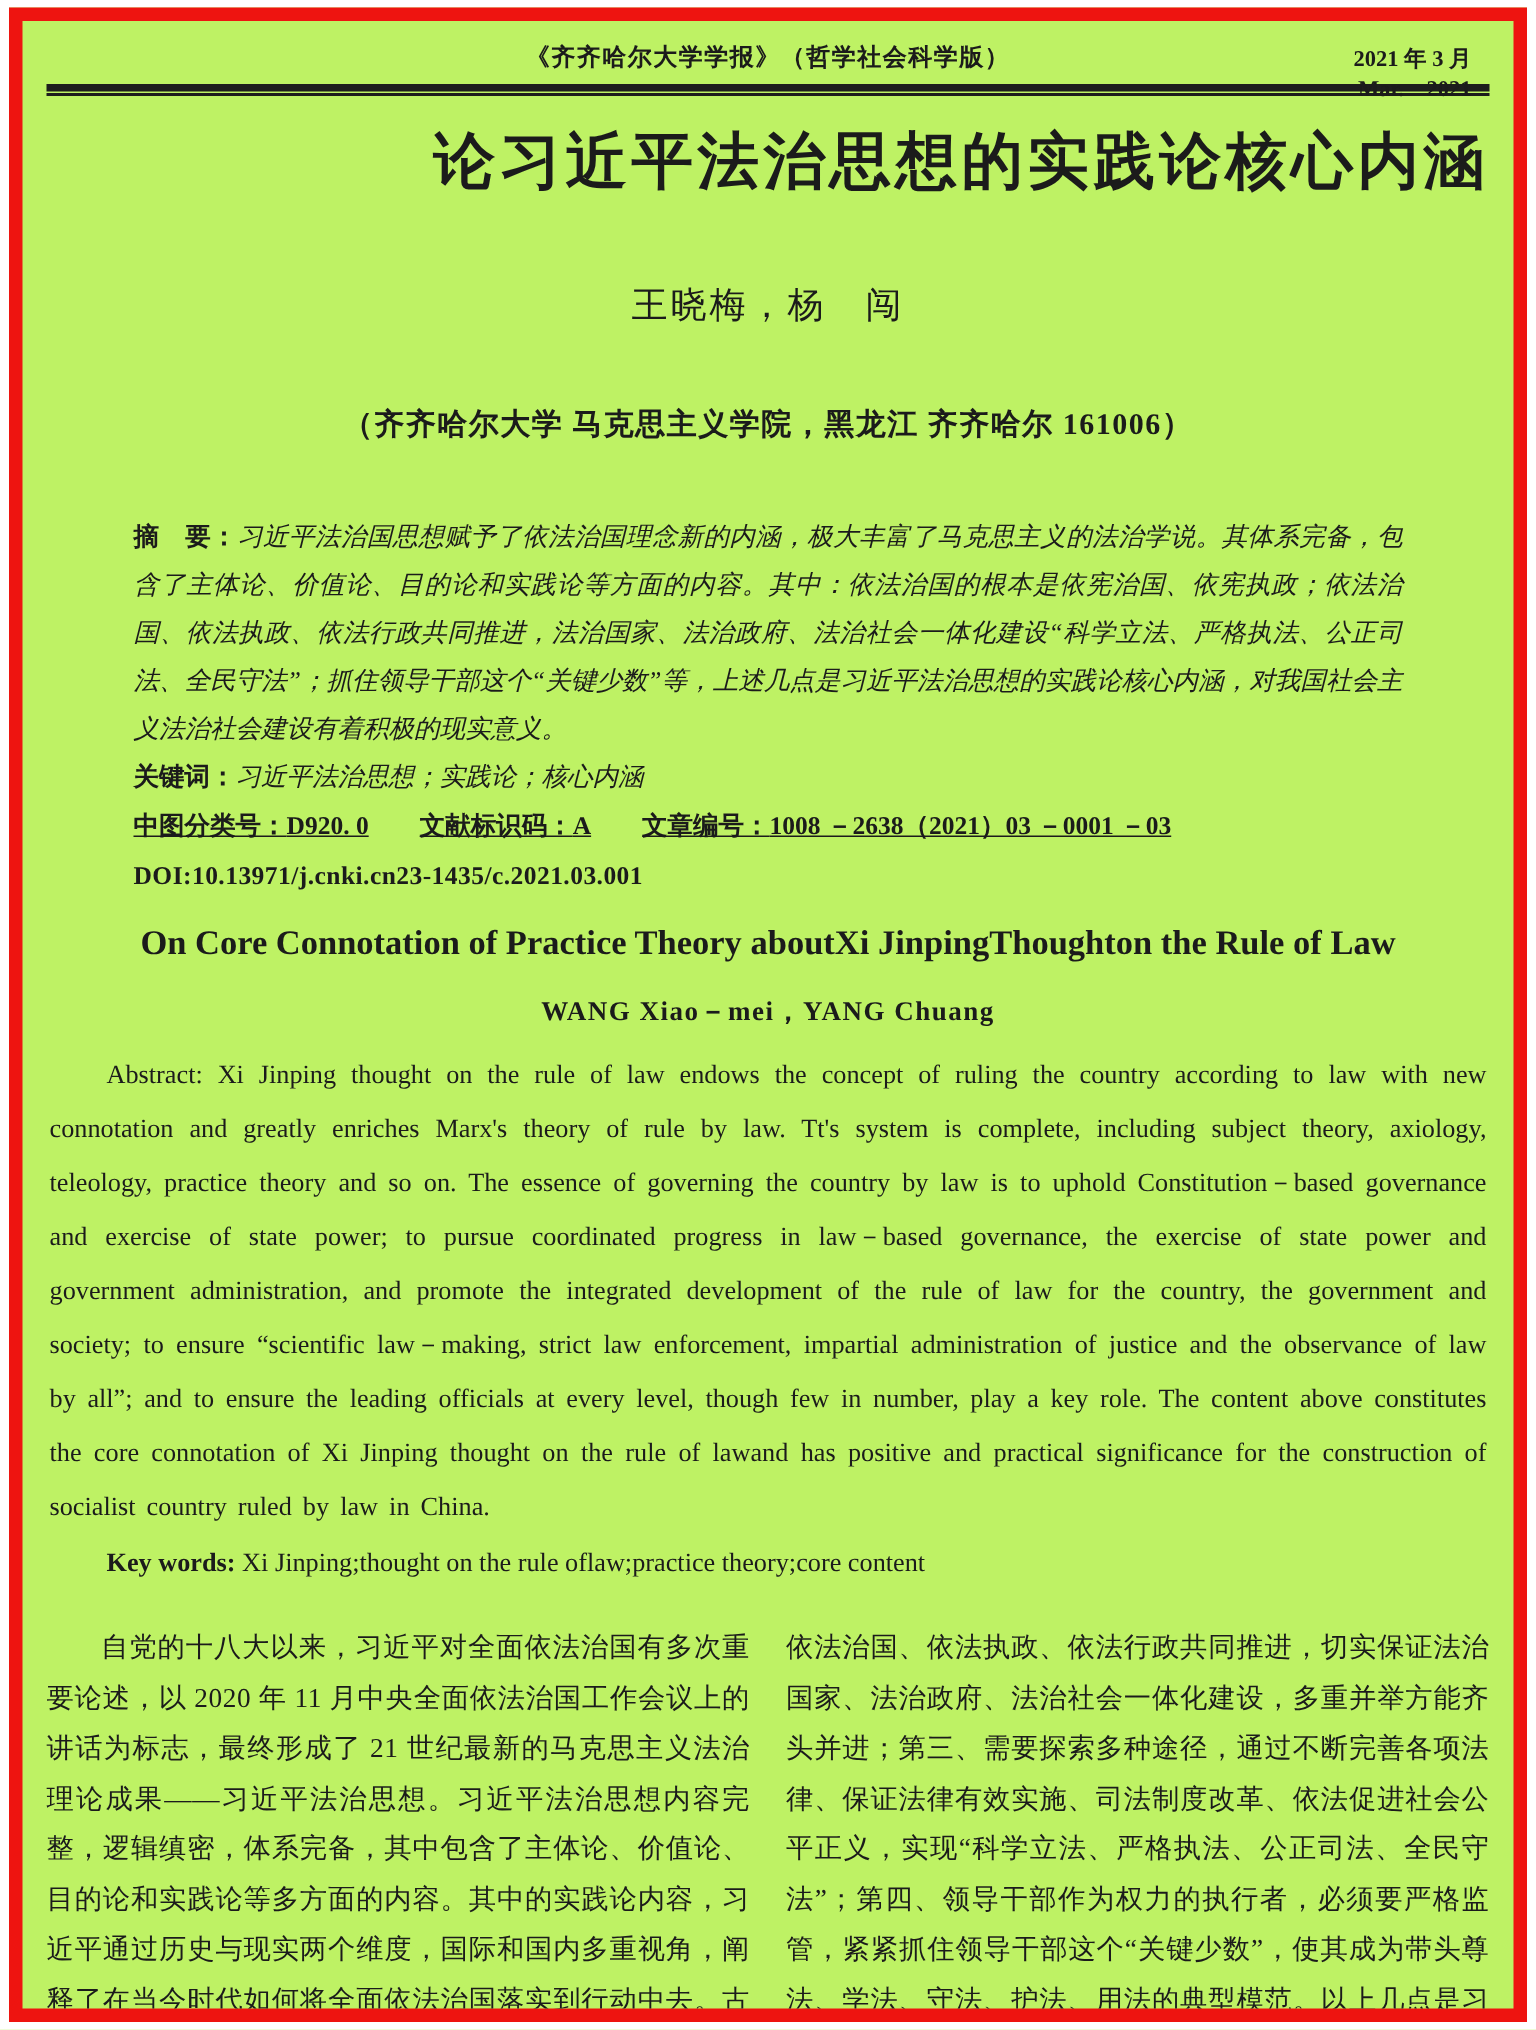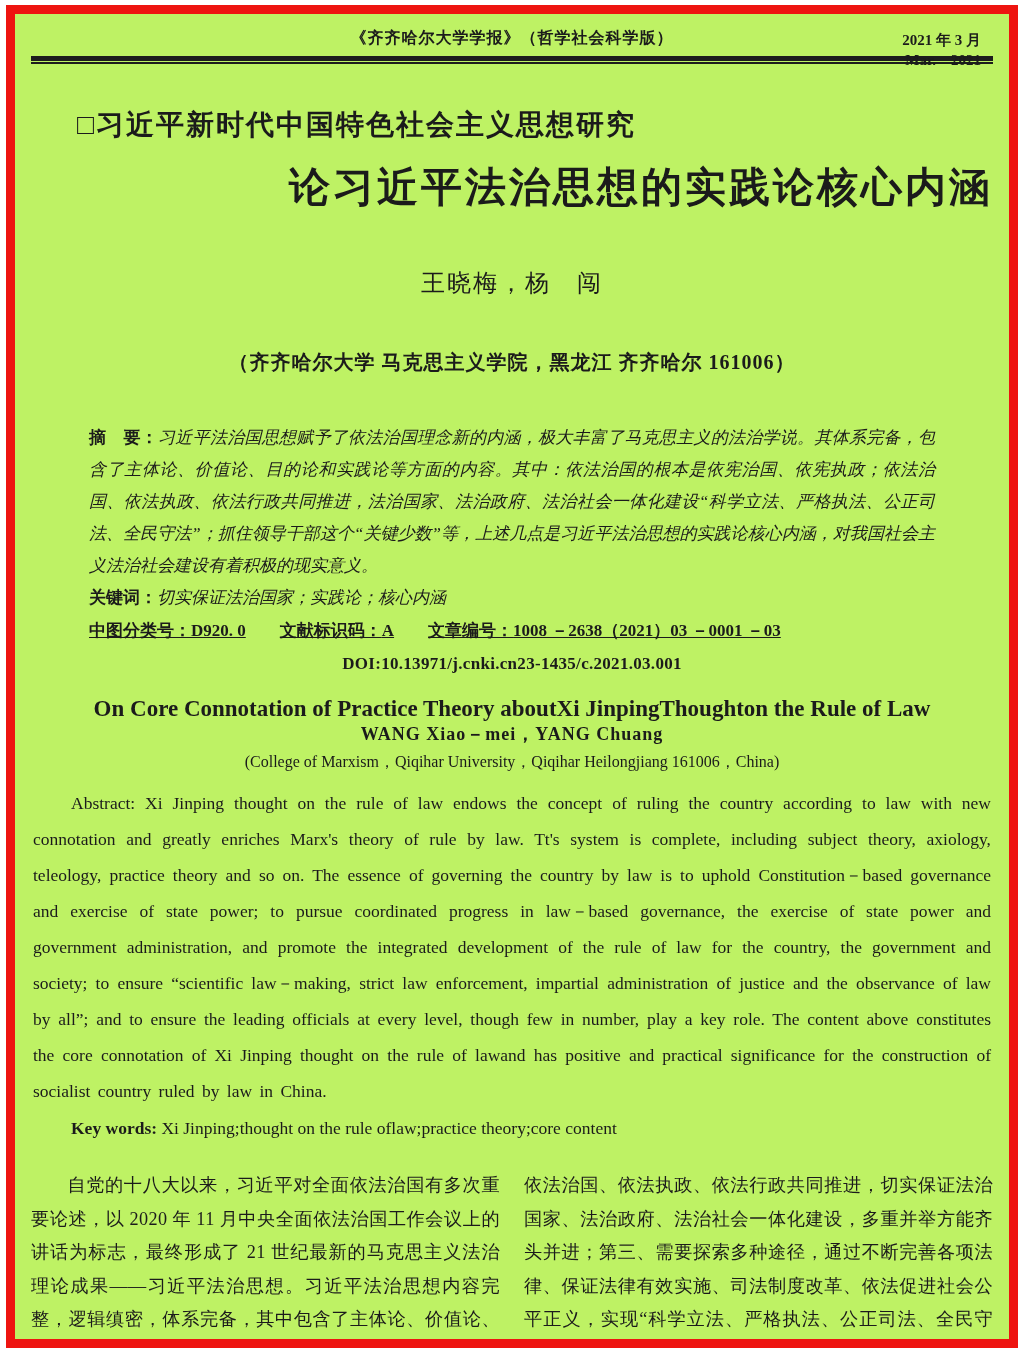--- a/index.html
+++ b/index.html
@@ -26,25 +26,25 @@
                    font-weight:bold; font-size:41px; letter-spacing:3px; }
   .authors-cn { margin-top:52px; text-align:center; font-size:24px; letter-spacing:2px; }
   .affiliation-cn { margin-top:50px; text-align:center; font-size:20px; font-weight:bold; letter-spacing:1px; }
 
   
   .abstract-block { margin:46px 58px 0 58px; font-size:17px; line-height:32px; }
   .abstract-cn, .keywords-cn { font-style:italic; text-align:justify; }
   .abstract-cn .lbl, .keywords-cn .lbl { font-weight:bold; font-style:normal; }
   .meta-line { font-weight:bold; font-style:normal; margin-top:1px;text-decoration:underline; }
   .meta-line .gap { display:inline-block; width:34px; }
-  .doi-line { font-weight:bold; margin-top:1px; letter-spacing:0.3px;text-align:center; }
+  .doi-line { font-weight:bold; margin-top:1px; letter-spacing:0.3px; }
 
   
   .en-title { margin-top:16px; text-align:center; font-weight:bold; font-size:23px; }
-  .en-authors { margin-top:0; text-align:center; font-weight:bold; font-size:18px; letter-spacing:1px; }
+  .en-authors { margin-top:20px; text-align:center; font-weight:bold; font-size:18px; letter-spacing:1px; }
   .en-affiliation { margin-top:6px; text-align:center; font-size:16px; }
   .en-abstract { margin:12px 2px 0 2px; font-size:17.5px; line-height:36px; text-align:justify;
                  text-indent:38px; word-spacing:3px; }
   .en-abstract .lbl { font-weight:normal;margin-top:12px; }
   .en-keywords { margin:2px 2px 0 2px; font-size:17.5px; line-height:34px; text-indent:38px; }
   .en-keywords .lbl { font-weight:bold; }
 
   
   .body-columns { display:flex; gap:24px; margin-top:24px; }
   .col { flex:1; font-size:18.2px; line-height:33.5px; text-align:justify; letter-spacing:0.4px; }
@@ -59,38 +59,36 @@
     <div class="journal-header">
       <div class="journal-name-cn">《齐齐哈尔大学学报》（哲学社会科学版）</div>
       <div class="date-block">
         <div>2021 年 3 月</div>
         <div>Mar.　2021</div>
       </div>
     </div>
 
     <div class="double-rule"></div>
 
-    <div class="section-label">□习近平新时代中国特色社会主义思想研究</div>
 
     <div class="article-title">论习近平法治思想的实践论核心内涵</div>
 
     <div class="authors-cn">王晓梅，杨　闯</div>
 
     <div class="affiliation-cn">（齐齐哈尔大学 马克思主义学院，黑龙江 齐齐哈尔 161006）</div>
 
     <div class="abstract-block">
       <p class="abstract-cn"><span class="lbl">摘　要：</span><span>习近平法治国思想赋予了依法治国理念新的内涵，极大丰富了马克思主义的法治学说。其体系完备，包含了主体论、价值论、目的论和实践论等方面的内容。其中：依法治国的根本是依宪治国、依宪执政；依法治国、依法执政、依法行政共同推进，法治国家、法治政府、法治社会一体化建设“科学立法、严格执法、公正司法、全民守法”；抓住领导干部这个“关键少数”等，上述几点是习近平法治思想的实践论核心内涵，对我国社会主义法治社会建设有着积极的现实意义。</span></p>
-      <p class="keywords-cn"><span class="lbl">关键词：</span><span>切实保证法治国家；实践论；核心内涵</span></p>
+      <p class="keywords-cn"><span class="lbl">关键词：</span><span>习近平法治思想；实践论；核心内涵</span></p>
       <p class="meta-line"><span>中图分类号：</span><span>D920. 0</span><span class="gap"></span><span>文献标识码：</span><span>A</span><span class="gap"></span><span>文章编号：</span><span>1008 －2638（2021）03 －0001 －03</span></p>
       <p class="doi-line">DOI:10.13971/j.cnki.cn23-1435/c.2021.03.001</p>
     </div>
 
     <div class="en-title">On Core Connotation of Practice Theory aboutXi JinpingThoughton the Rule of Law</div>
     <div class="en-authors">WANG Xiao－mei，YANG Chuang</div>
-    <div class="en-affiliation">(College of Marxism，Qiqihar University，Qiqihar Heilongjiang 161006，China)</div>
 
     <p class="en-abstract"><span class="lbl">Abstract:</span> <span>Xi Jinping thought on the rule of law endows the concept of ruling the country according to law with new connotation and greatly enriches Marx's theory of rule by law. Tt's system is complete, including subject theory, axiology, teleology, practice theory and so on. The essence of governing the country by law is to uphold Constitution－based governance and exercise of state power; to pursue coordinated progress in law－based governance, the exercise of state power and government administration, and promote the integrated development of the rule of law for the country, the government and society; to ensure “scientific law－making, strict law enforcement, impartial administration of justice and the observance of law by all”; and to ensure the leading officials at every level, though few in number, play a key role. The content above constitutes the core connotation of Xi Jinping thought on the rule of lawand has positive and practical significance for the construction of socialist country ruled by law in China.</span></p>
 
     <p class="en-keywords"><span class="lbl">Key words:</span> <span>Xi Jinping;thought on the rule oflaw;practice theory;core content</span></p>
 
     <div class="body-columns">
       <div class="col">
         <p class="indent">自党的十八大以来，习近平对全面依法治国有多次重要论述，以 2020 年 11 月中央全面依法治国工作会议上的讲话为标志，最终形成了 21 世纪最新的马克思主义法治理论成果——习近平法治思想。习近平法治思想内容完整，逻辑缜密，体系完备，其中包含了主体论、价值论、目的论和实践论等多方面的内容。其中的实践论内容，习近平通过历史与现实两个维度，国际和国内多重视角，阐释了在当今时代如何将全面依法治国落实到行动中去。古语有云“有法而不循法，法虽善与无法等”。所以说，要做到准确贯彻习近平法治思想，必须在有效实践上做足功课。具体概括来看主要包括</p>
       </div>
       <div class="col">

